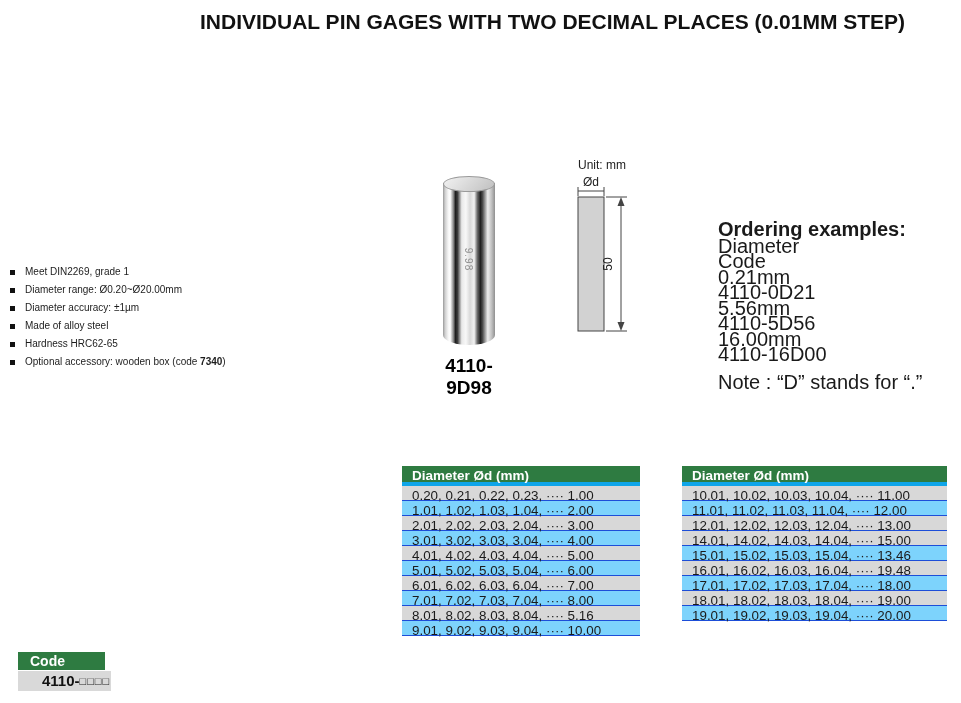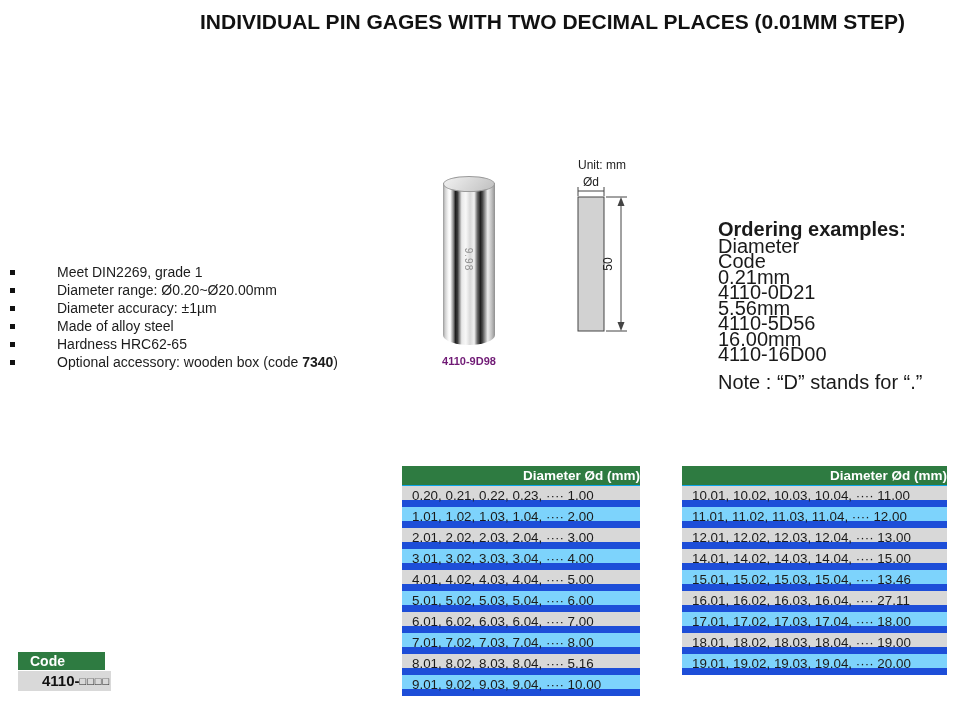--- a/index.html
+++ b/index.html
@@ -4,59 +4,59 @@
 <style>
   html,body{margin:0;padding:0;background:#fff;}
   .page{position:relative;width:961px;height:703px;background:#fff;overflow:hidden;
         font-family:"Liberation Sans",sans-serif;color:#1a1a1a;}
 
   .title{position:absolute;left:200px;top:10px;width:760px;margin:0;text-align:left;
          font-size:21px;font-weight:bold;color:#111;letter-spacing:0px;}
 
   
   .features{position:absolute;left:8px;top:263px;width:360px;}
-  .feat{display:flex;align-items:flex-start;font-size:14px;line-height:18px;color:#1c1c1c;gap:32px;}
+  .feat{display:flex;align-items:flex-start;font-size:10px;line-height:18px;color:#1c1c1c;}
   .sq{flex:0 0 auto;width:5px;height:5px;background:#111;margin:7px 10px 0 2px;}
   .feat b{font-weight:bold;}
 
   
   .pin{position:absolute;left:443px;top:176px;width:52px;height:170px;}
   .pin-body{position:absolute;left:0;top:7px;width:52px;height:162px;
     background:linear-gradient(90deg,#989898 0%,#cfcfcf 4%,#f5f5f5 10%,#ffffff 14%,
       #8a8a8a 20%,#1f1f1f 24%,#3c3c3c 28%,#e9e9e9 36%,#f8f8f8 44%,#d9d9d9 52%,
       #f2f2f2 60%,#6b6b6b 66%,#1f1f1f 72%,#4a4a4a 76%,#ededed 86%,#bdbdbd 94%,#8f8f8f 100%);
     border-radius:0 0 50% 50% / 0 0 10px 10px;}
   .pin-top{position:absolute;left:0;top:0;width:50px;height:14px;border:1px solid #9a9a9a;
     border-radius:50%;background:linear-gradient(135deg,#f2f2f2,#bfbfbf);z-index:2;}
   .engrave{position:absolute;left:14px;top:78px;z-index:3;transform:rotate(90deg);
     font-size:10px;color:#8f8f8f;letter-spacing:1px;}
   .caption{position:absolute;left:424px;top:355px;width:90px;text-align:center;
-    font-size:11px;font-weight:bold;color:#701a75;}
+    font-size:19px;font-weight:bold;color:#000000;}
 
   
   .drawing{position:absolute;left:565px;top:155px;}
   .dtext{font-family:"Liberation Sans",sans-serif;font-size:12px;fill:#222;}
   .dline{stroke:#444;stroke-width:1;}
   .darrow{fill:#444;}
 
   
   .ordering{position:absolute;left:718px;top:222px;width:230px;font-size:20px;line-height:15.5px;}
   .ord-head{font-weight:bold;margin-bottom:1px;}
   .ord-row{display:flex;flex-direction:column;}
   .ord-row .c1{width:92px;flex:0 0 auto;}
   .ord-note{margin-top:12px;}
 
   
   .dtable{position:absolute;top:466px;}
   .t1{left:402px;width:238px;}
   .t2{left:682px;width:265px;}
   .thead{height:20px;line-height:19px;background:#2e7b41;color:#fff;font-weight:bold;
-    font-size:13.5px;padding-left:10px;border-bottom:1px solid #0ea5e9;box-sizing:border-box;text-align:right;}
-  .trow{height:21px;line-height:20px;font-size:13.4px;padding-left:10px;white-space:nowrap;
-    color:#1b1b1b;border-bottom:7px solid #1d4ed8;box-sizing:border-box;}
+    font-size:13.5px;padding-left:10px;border-bottom:4px solid #0ea5e9;box-sizing:border-box;}
+  .trow{height:15px;line-height:20px;font-size:13.4px;padding-left:10px;white-space:nowrap;
+    color:#1b1b1b;border-bottom:1px solid #1d4ed8;box-sizing:border-box;}
   .g{background:#d8d8d8;}
   .w{background:#7dd3fc;}
 
   
   .codebox{position:absolute;left:18px;top:652px;}
   .code-head{width:87px;height:19px;line-height:19px;background:#2e7b41;color:#fff;
     font-weight:bold;font-size:14px;padding-left:12px;box-sizing:border-box;
     border-bottom:1px solid #fff;}
   .code-val{width:93px;height:20px;line-height:19px;background:#d9d9d9;padding-left:24px;
     box-sizing:border-box;font-size:15px;color:#111;white-space:nowrap;}
@@ -157,21 +157,21 @@
     <div class="trow w">9.01, 9.02, 9.03, 9.04, ···· 10.00</div>
   </div>
 
   <div class="dtable t2">
     <div class="thead">Diameter Ød (mm)</div>
     <div class="trow g">10.01, 10.02, 10.03, 10.04, ···· 11.00</div>
     <div class="trow w">11.01, 11.02, 11.03, 11.04, ···· 12.00</div>
     <div class="trow g">12.01, 12.02, 12.03, 12.04, ···· 13.00</div>
     <div class="trow g">14.01, 14.02, 14.03, 14.04, ···· 15.00</div>
     <div class="trow w">15.01, 15.02, 15.03, 15.04, ···· 13.46</div>
-    <div class="trow g">16.01, 16.02, 16.03, 16.04, ···· 27.11</div>
+    <div class="trow g">16.01, 16.02, 16.03, 16.04, ···· 19.48</div>
     <div class="trow w">17.01, 17.02, 17.03, 17.04, ···· 18.00</div>
     <div class="trow g">18.01, 18.02, 18.03, 18.04, ···· 19.00</div>
     <div class="trow w">19.01, 19.02, 19.03, 19.04, ···· 20.00</div>
   </div>
 
   <div class="codebox">
     <div class="code-head">Code</div>
     <div class="code-val"><b>4110-</b><span class="boxes">□□□□</span></div>
   </div>
 

